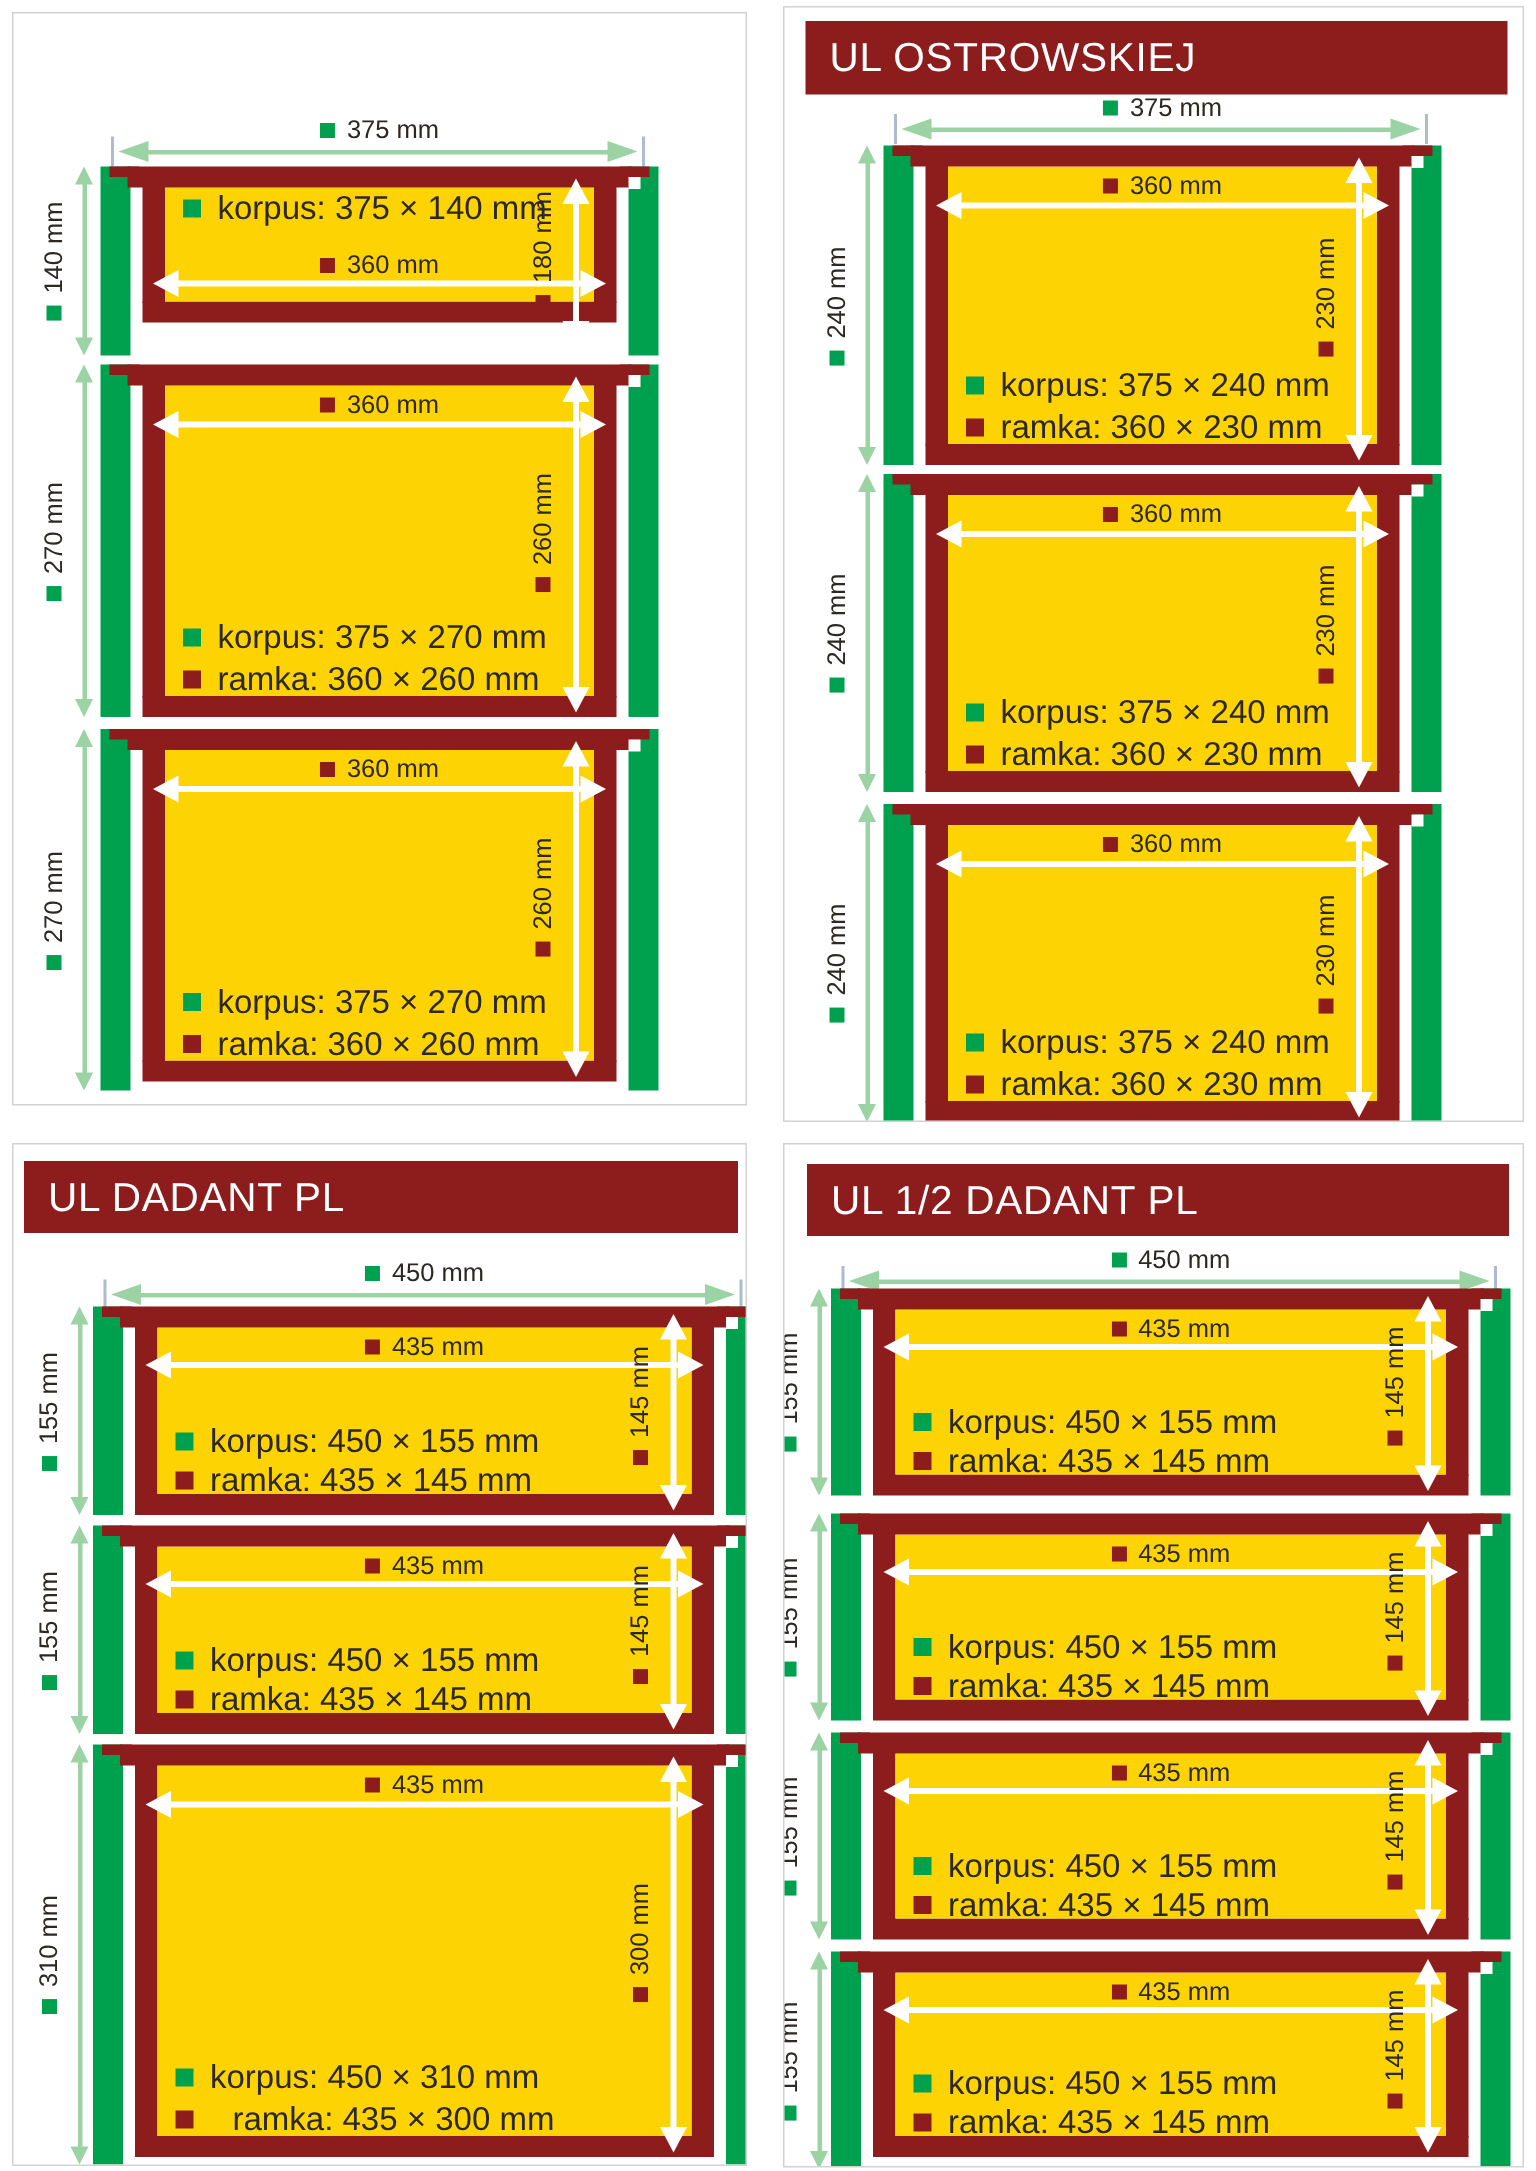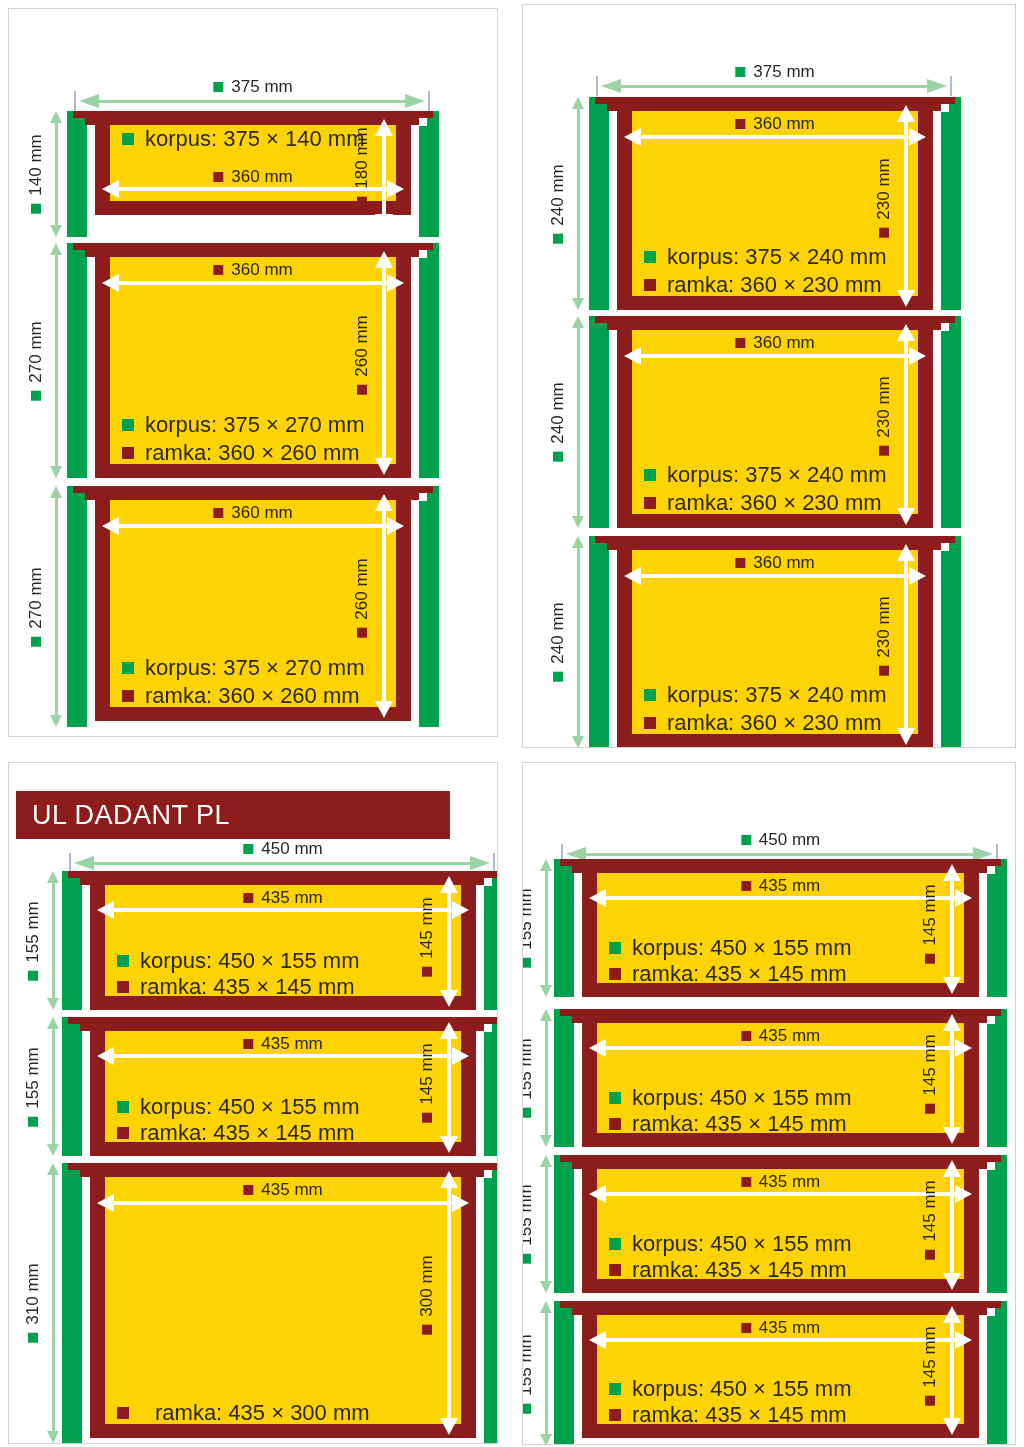--- a/index.html
+++ b/index.html
@@ -166,20 +166,23 @@
         <i class="bu g"></i>
         <span>korpus: 375 × 270 mm</span>
       </div>
       <div class="spec" style="left: 113px; top: 197px;">
         <i class="bu r"></i>
         <span>ramka: 360 × 260 mm</span>
       </div>
     </div>
   </section>
 <section class="panel" id="p1" style="left: 522px; top: 4px; width: 494px; height: 744px;">
+  <div class="titlebar" style="left: 14px; top: 9px; width: 468px; height: 49px;">
+    <span>UL OSTROWSKIEJ</span>
+  </div>
 <div class="tickline" style="left: 73px; top: 71px; height: 20px;"></div>
     <div class="tickline" style="left: 427px; top: 71px; height: 20px;"></div>
     <div class="shaft" style="left: 95px; top: 79.5px; width: 312px; height: 3px; background: rgb(156, 211, 164);"></div>
     <div class="head" style="left: 78px; top: 74px; border-top: 7px solid transparent; border-bottom: 7px solid transparent; border-right: 20px solid rgb(156, 211, 164);"></div>
     <div class="head" style="left: 404px; top: 74px; border-top: 7px solid transparent; border-bottom: 7px solid transparent; border-left: 20px solid rgb(156, 211, 164);"></div>
     <div class="hlabel" style="left: 252px; top: 67px;">
       <i class="bu g"></i>
       <span>375 mm</span>
     </div>
     <div class="hivebox" style="top: 92px; height: 213px;">
@@ -300,21 +303,21 @@
         <i class="bu g"></i>
         <span>korpus: 375 × 240 mm</span>
       </div>
       <div class="spec" style="left: 121px; top: 174px;">
         <i class="bu r"></i>
         <span>ramka: 360 × 230 mm</span>
       </div>
     </div>
   </section>
 <section class="panel" id="p2" style="left: 8px; top: 762px; width: 490px; height: 682px;">
-  <div class="titlebar" style="left: 7px; top: 28px; width: 434px; height: 48px; align-items: center;">
+  <div class="titlebar" style="left: 7px; top: 11px; width: 476px; height: 48px; align-items: center;">
     <span>UL DADANT PL</span>
   </div>
 <div class="tickline" style="left: 60px; top: 90px; height: 20px;"></div>
     <div class="tickline" style="left: 484px; top: 90px; height: 20px;"></div>
     <div class="shaft" style="left: 82px; top: 98.5px; width: 382px; height: 3px; background: rgb(156, 211, 164);"></div>
     <div class="head" style="left: 65px; top: 93px; border-top: 7px solid transparent; border-bottom: 7px solid transparent; border-right: 20px solid rgb(156, 211, 164);"></div>
     <div class="head" style="left: 461px; top: 93px; border-top: 7px solid transparent; border-bottom: 7px solid transparent; border-left: 20px solid rgb(156, 211, 164);"></div>
     <div class="hlabel" style="left: 274px; top: 86px;">
       <i class="bu g"></i>
       <span>450 mm</span>
@@ -426,27 +429,34 @@
         <i class="bu r"></i>
         <span>435 mm</span>
       </div>
       <div class="shaft" style="left: 438px; top: 22px; width: 4px; height: 236px; background: rgb(255, 255, 255);"></div>
       <div class="head" style="left: 431px; top: 8px; border-left: 9px solid transparent; border-right: 9px solid transparent; border-bottom: 17px solid rgb(255, 255, 255);"></div>
       <div class="head" style="left: 431px; top: 255px; border-left: 9px solid transparent; border-right: 9px solid transparent; border-top: 17px solid rgb(255, 255, 255);"></div>
       <div class="vlabel" style="left: 418px; top: 131.5px;">
         <i class="bu r"></i>
         <span>300 mm</span>
       </div>
+      <div class="spec" style="left: 108px; top: 209px;">
+        <i class="bu g"></i>
+        <span>korpus: 450 × 310 mm</span>
+      </div>
       <div class="spec" style="left: 108px; top: 237px; gap: 26px;">
         <i class="bu r"></i>
         <span>ramka: 435 × 300 mm</span>
       </div>
     </div>
   </section>
 <section class="panel" id="p3" style="left: 522px; top: 762px; width: 494px; height: 683px;">
+  <div class="titlebar" style="left: 15px; top: 13px; width: 468px; height: 48px;">
+    <span>UL 1/2 DADANT PL</span>
+  </div>
 <div class="tickline" style="left: 38px; top: 81px; height: 20px;"></div>
     <div class="tickline" style="left: 473px; top: 81px; height: 20px;"></div>
     <div class="shaft" style="left: 60px; top: 89.5px; width: 393px; height: 3px; background: rgb(156, 211, 164);"></div>
     <div class="head" style="left: 43px; top: 84px; border-top: 7px solid transparent; border-bottom: 7px solid transparent; border-right: 20px solid rgb(156, 211, 164);"></div>
     <div class="head" style="left: 450px; top: 84px; border-top: 7px solid transparent; border-bottom: 7px solid transparent; border-left: 20px solid rgb(156, 211, 164);"></div>
     <div class="hlabel" style="left: 257.5px; top: 77px;">
       <i class="bu g"></i>
       <span>450 mm</span>
     </div>
     <div class="hivebox" style="top: 96px; height: 138px;">

